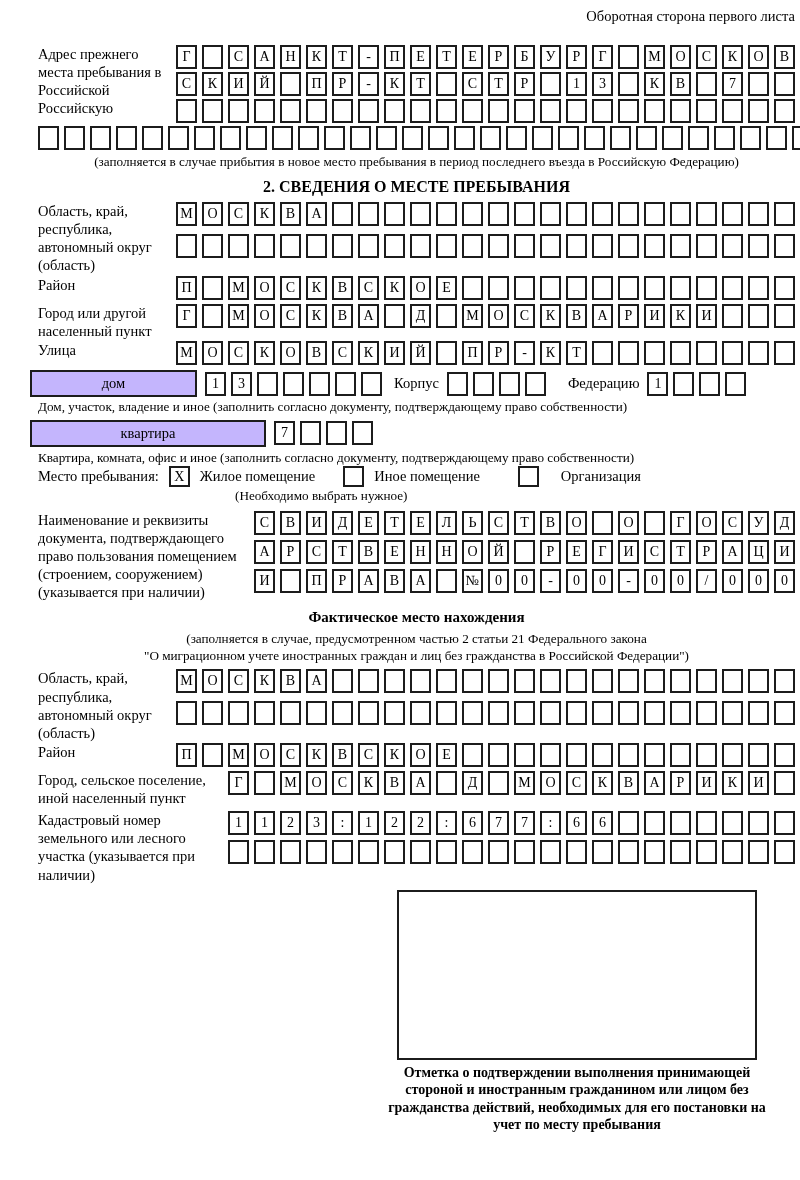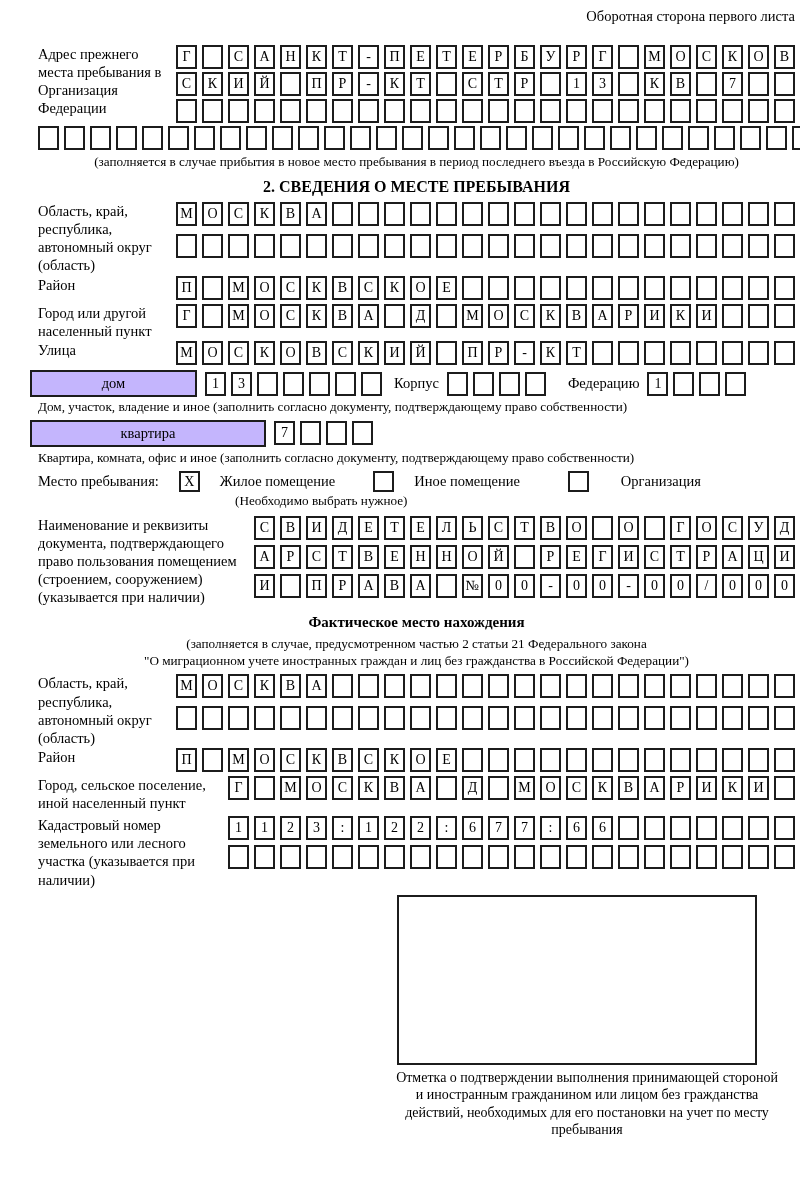--- a/index.html
+++ b/index.html
@@ -18,34 +18,34 @@
   .fullrow{margin-left:-33px;margin-top:3px;}
   .note{font-size:13.2px;line-height:1.25;}
   .center{text-align:center;}
   .h2{font-weight:bold;font-size:16px;text-align:center;margin:7px 0 6px;}
   .h3{font-weight:bold;font-size:15px;text-align:center;margin:4px 0 0;}
   .bigbox{height:27px;box-sizing:border-box;border:2px solid #1c1c1c;display:flex;align-items:center;justify-content:center;font-size:14.5px;background:#c4b5fd;}
   .houserow{display:flex;align-items:center;gap:8px;margin-left:-8px;}
   .inlabel{font-size:14.5px;white-space:nowrap;}
   .cb{flex:0 0 21px;width:21px;height:21px;box-sizing:border-box;border:2px solid #1c1c1c;
       display:flex;align-items:center;justify-content:center;font-size:14px;background:#fff;}
-  .stayrow{display:flex;align-items:center;gap:20px;margin-top:5px;font-size:14.5px;}
+  .stayrow{display:flex;align-items:center;gap:10px;font-size:14.5px;}
   .stamp{width:360px;height:170px;box-sizing:border-box;border:2px solid #1c1c1c;margin-left:auto;margin-right:38px;margin-top:6px;background:#fff;}
-  .caption{width:382px;margin-left:auto;margin-right:17px;margin-top:4px;text-align:center;font-size:14px;line-height:1.25;}
+  .caption{width:382px;margin-left:auto;margin-right:27px;margin-top:4px;text-align:center;font-size:14px;line-height:1.25;font-weight:bold;}
   .mt2{margin-top:2px;}.mt3{margin-top:3px;}.mt4{margin-top:4px;}.mt5{margin-top:5px;}.mt6{margin-top:6px;}
 </style>
 </head>
 <body>
 
 <div class="form">
 
   <div class="corner">Оборотная сторона первого листа</div>
 
   <div class="field" style="margin-top:20px;">
-    <div class="label">Адрес прежнего места пребывания в Организация Федерации</div>
+    <div class="label">Адрес прежнего места пребывания в Российской Российскую</div>
     <div class="cellcol">
       <div class="cellrow">
           <span class="cell">Г</span>
           <span class="cell"></span>
           <span class="cell">С</span>
           <span class="cell">А</span>
           <span class="cell">Н</span>
           <span class="cell">К</span>
           <span class="cell">Т</span>
           <span class="cell">-</span>

